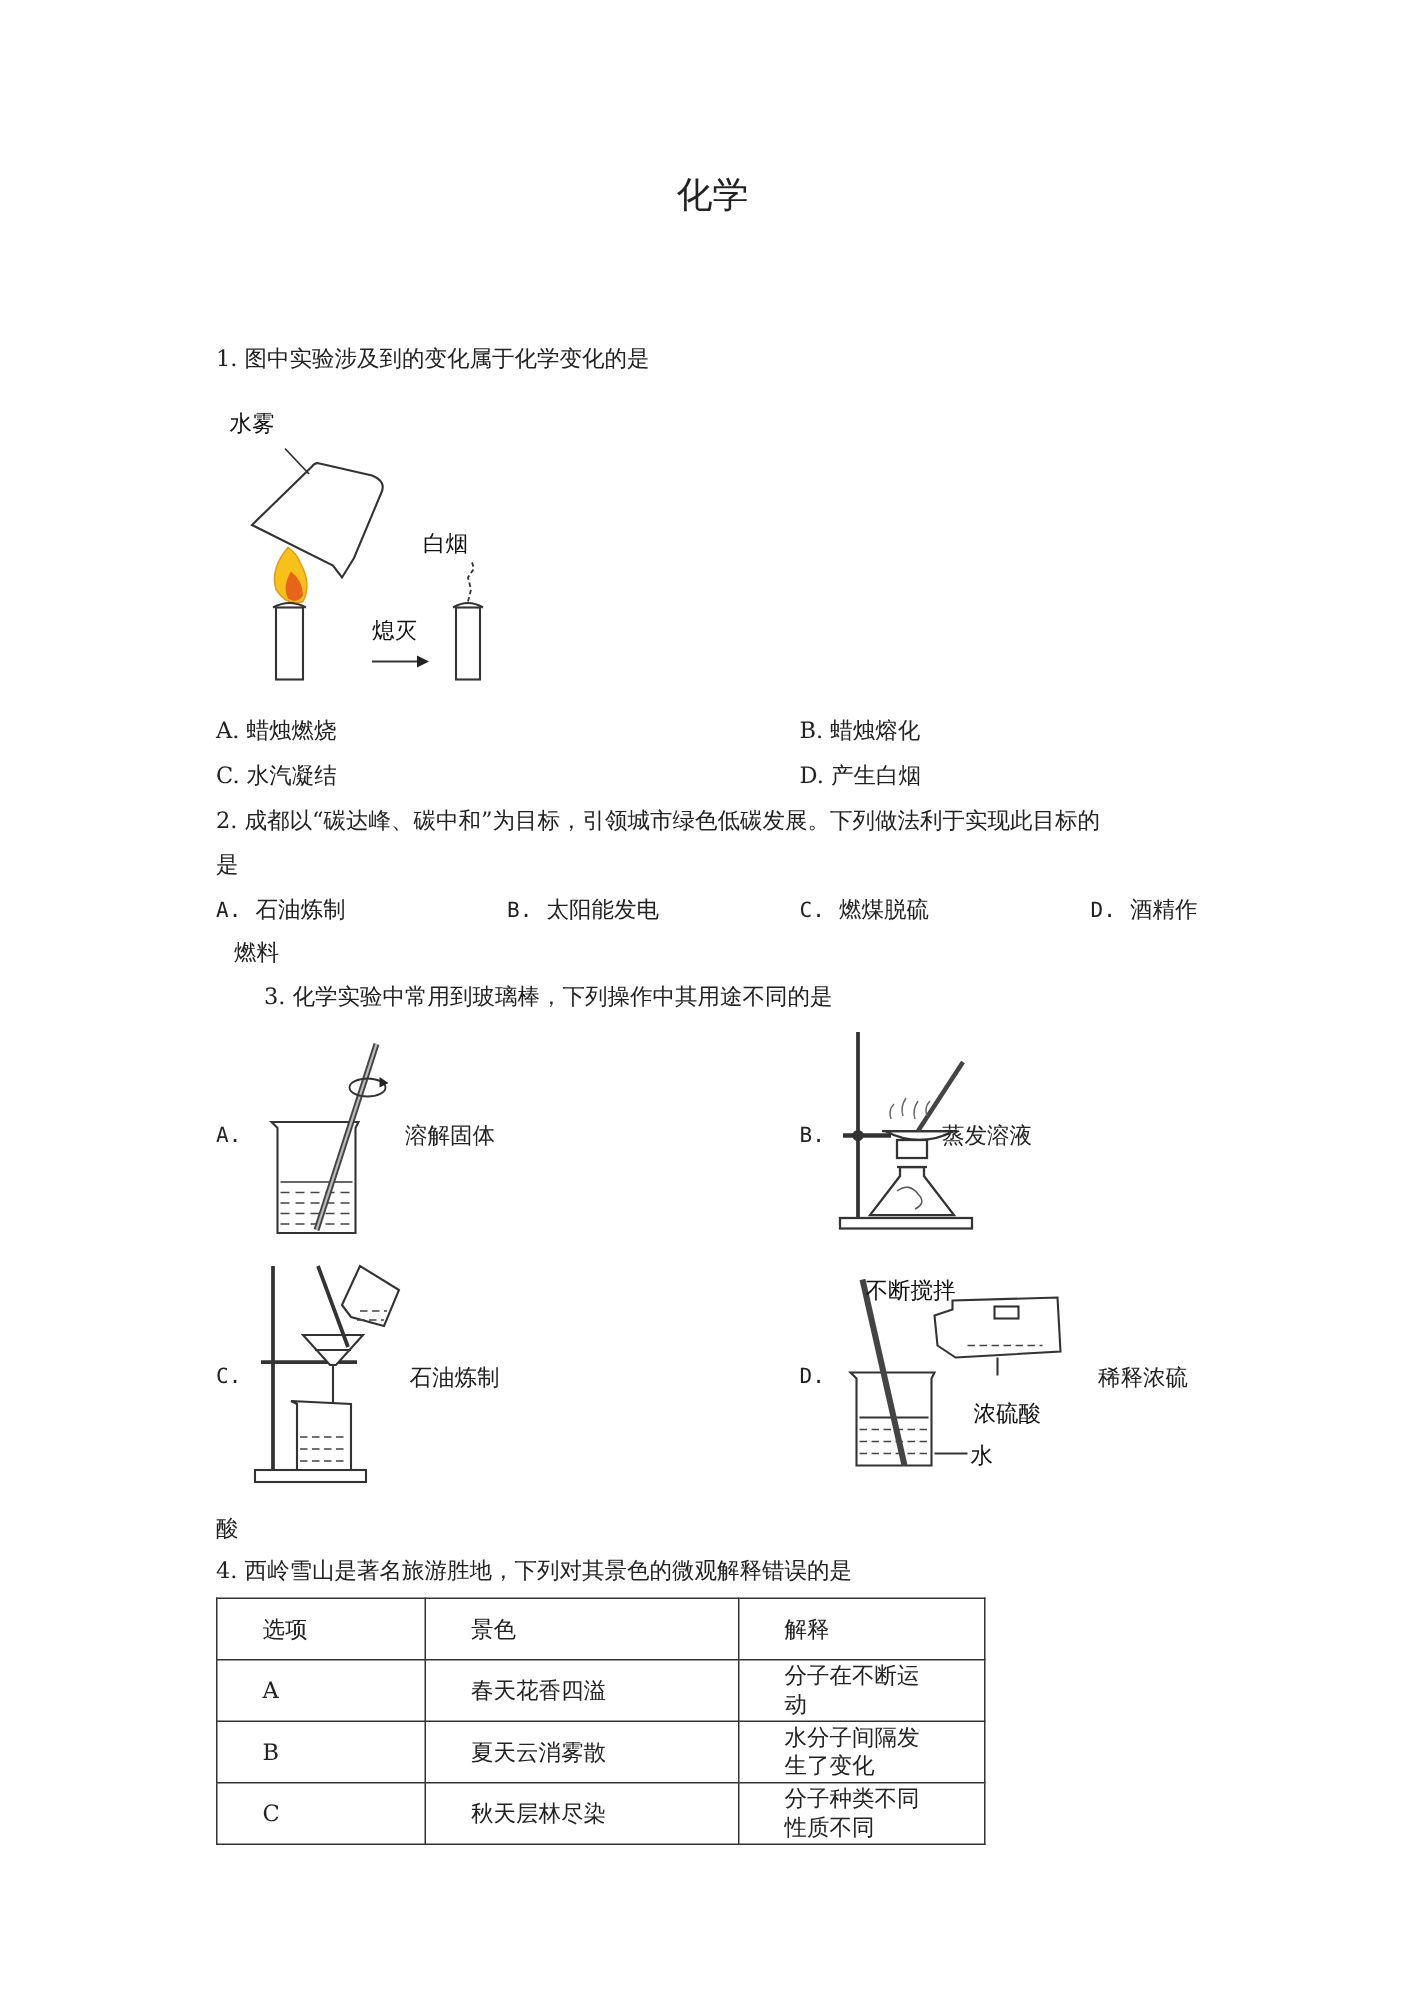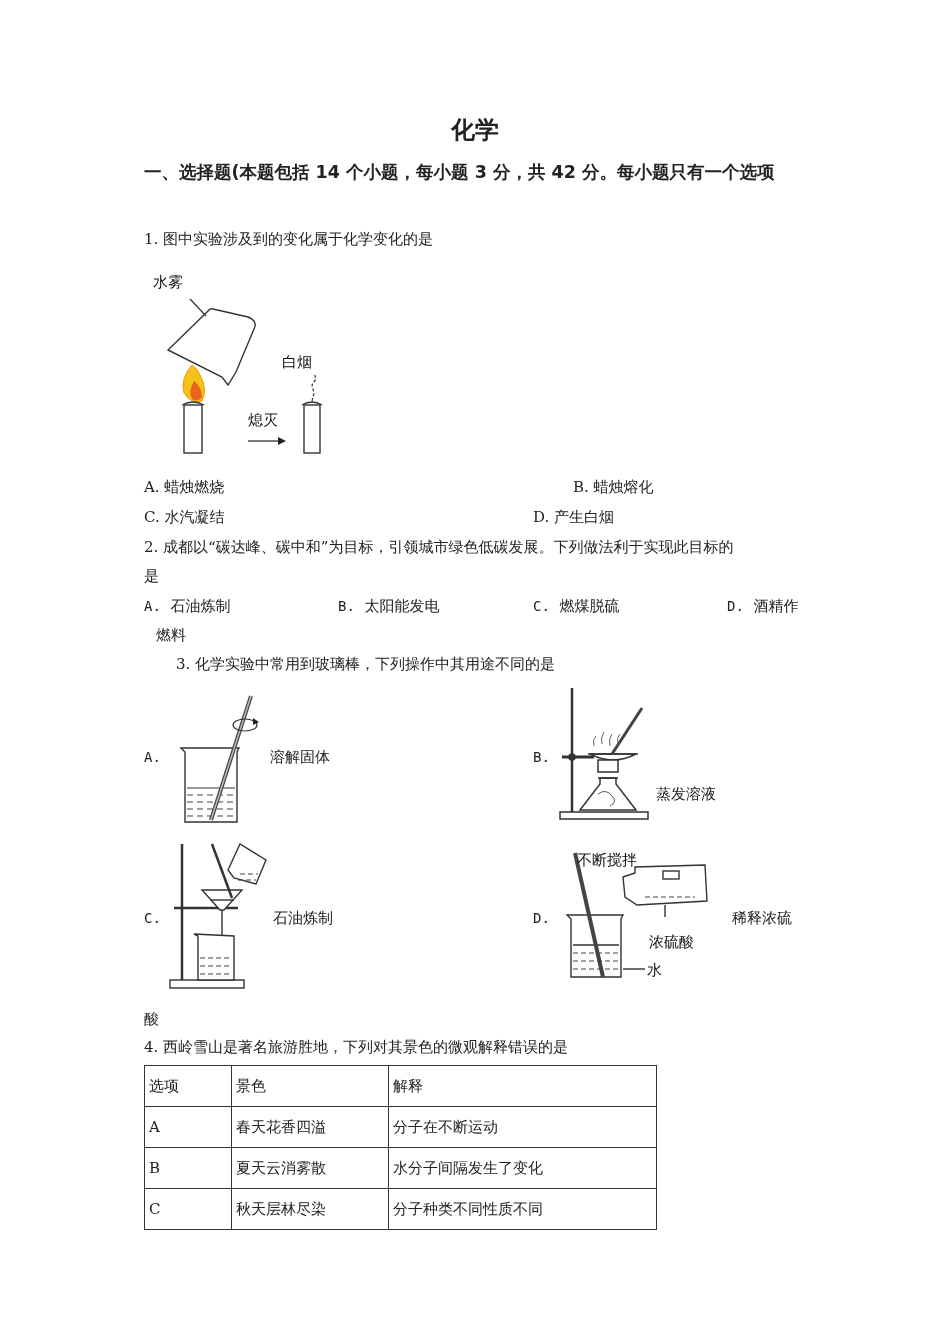--- a/index.html
+++ b/index.html
@@ -1,37 +1,36 @@
 <!DOCTYPE html>
 <html><head>
 <meta charset="utf-8">
 <style>
   html, body { margin: 0; padding: 0; background: #ffffff; }
   body { width: 950px; height: 1344px; position: relative; overflow: hidden;
          font-family: "DejaVu Serif", "Liberation Serif", serif; color: #222; }
   .abs { position: absolute; }
-  .title { left: 0; width: 950px; top: 114px; text-align: center; font-size: 24px; font-weight: bold;
+  .title { left: 0; width: 950px; top: 114px; text-align: center; font-size: 24px; font-weight: normal;
            font-family: "DejaVu Sans", "Liberation Sans", sans-serif; }
   .section { left: 144px; width: 670px; font-size: 17.5px; font-weight: bold; line-height: 34px; top: 155px;
              font-family: "DejaVu Sans", "Liberation Sans", sans-serif; }
   .txt { font-size: 15px; line-height: 20px; white-space: nowrap; text-align: right; }
   .mono { font-family: "DejaVu Sans Mono", "Liberation Mono", monospace; font-size: 14px; }
   table.q4 { position: absolute; left: 144px; top: 1065px; width: 513px; border-collapse: collapse; font-size: 15px; }
-  table.q4 td { border: 1.5px solid #333; height: 40px; padding: 0 4px; vertical-align: middle; }
+  table.q4 td { border: 1.5px solid #333; height: 40px; padding: 0 30px; vertical-align: middle; }
   table.q4 td:nth-child(1) { width: 78px; }
   table.q4 td:nth-child(2) { width: 148px; }
   svg { position: absolute; overflow: visible; }
   .lbl { font-family: "DejaVu Sans", "Liberation Sans", sans-serif; font-size: 15px; fill: #111; }
 </style>
 </head>
 <body>
 
 <div class="abs title">化学</div>
 <div class="abs section">
-  <div>一、选择题(本题包括 14 个小题，每小题 3 分，共 42 分。每小题只有一个选项</div>
 </div>
 
 <div class="abs txt" style="left:144px; top:229px;">1. 图中实验涉及到的变化属于化学变化的是</div>
 
 <svg style="left:150px; top:265px;" width="200" height="200" viewBox="0 0 200 200">
 
   <g stroke="#333" stroke-width="1.4" fill="#fff">
     <path d="M63 44 L98 52 Q108 56 104 64 L86 107 L78 120 L72 112 L18 85 L58 46 Q60 43 63 44 Z"></path>
   </g>
   <line x1="40" y1="34" x2="56" y2="51" stroke="#333" stroke-width="1.2"></line>
@@ -53,21 +52,21 @@
 
   <g stroke="#333" stroke-width="1.4" fill="#fff">
     <rect x="154" y="140" width="16" height="48"></rect>
     <path d="M152 140 Q162 134 172 140" fill="none"></path>
   </g>
   <path d="M162 136 L164 128 L162 120 L166 114 L164 108" stroke="#333" stroke-width="1.2" fill="none" stroke-dasharray="3 2"></path>
   <text class="lbl" x="132" y="102">白烟</text>
 </svg>
 
 <div class="abs txt" style="left:144px; top:477px;">A. 蜡烛燃烧</div>
-<div class="abs txt" style="left:533px; top:477px;margin-left:40px;">B. 蜡烛熔化</div>
+<div class="abs txt" style="left:533px; top:477px;">B. 蜡烛熔化</div>
 <div class="abs txt" style="left:144px; top:507px;">C. 水汽凝结</div>
 <div class="abs txt" style="left:533px; top:507px;">D. 产生白烟</div>
 
 <div class="abs txt" style="left:144px; top:537px;">2. 成都以“碳达峰、碳中和”为目标，引领城市绿色低碳发展。下列做法利于实现此目标的</div>
 <div class="abs txt" style="left:144px; top:566px;">是</div>
 
 <div class="abs txt" style="left:144px; top:596px;">
   <span class="mono">A.</span>&nbsp;&nbsp;<span>石油炼制</span>
 </div>
 <div class="abs txt" style="left:338px; top:596px;">
@@ -117,21 +116,21 @@
     <path d="M40 110 Q48 104 54 112 Q60 118 52 122" stroke="#555" stroke-width="1"></path>
   </g>
   <line x1="54" y1="70" x2="84" y2="24" stroke="#444" stroke-width="3"></line>
   <g stroke="#666" stroke-width="1" fill="none">
     <path d="M36 62 Q34 56 38 52"></path>
       <path d="M44 60 Q42 54 46 48"></path>
       <path d="M52 62 Q50 56 54 50"></path>
       <path d="M60 60 Q58 54 62 50"></path>
   </g>
 </svg>
-<div class="abs txt" style="left:656px; top:747px;margin-top:37px;">蒸发溶液</div>
+<div class="abs txt" style="left:628px; top:747px;">蒸发溶液</div>
 
 <div class="abs txt mono" style="left:144px; top:908px;">C.</div>
 <svg style="left:168px; top:840px;" width="110" height="150" viewBox="0 0 110 150">
   <g stroke="#333" stroke-width="1.4" fill="none">
     <line x1="14" y1="4" x2="14" y2="140" stroke-width="2.5"></line>
     <rect x="2" y="140" width="74" height="8" fill="#fff"></rect>
     <line x1="6" y1="68" x2="70" y2="68" stroke-width="2.5"></line>
     <path d="M34 50 L74 50 L56 70 L52 70 Z" fill="#fff"></path>
     <line x1="42" y1="60" x2="66" y2="60"></line>
     <line x1="54" y1="70" x2="54" y2="125"></line>

